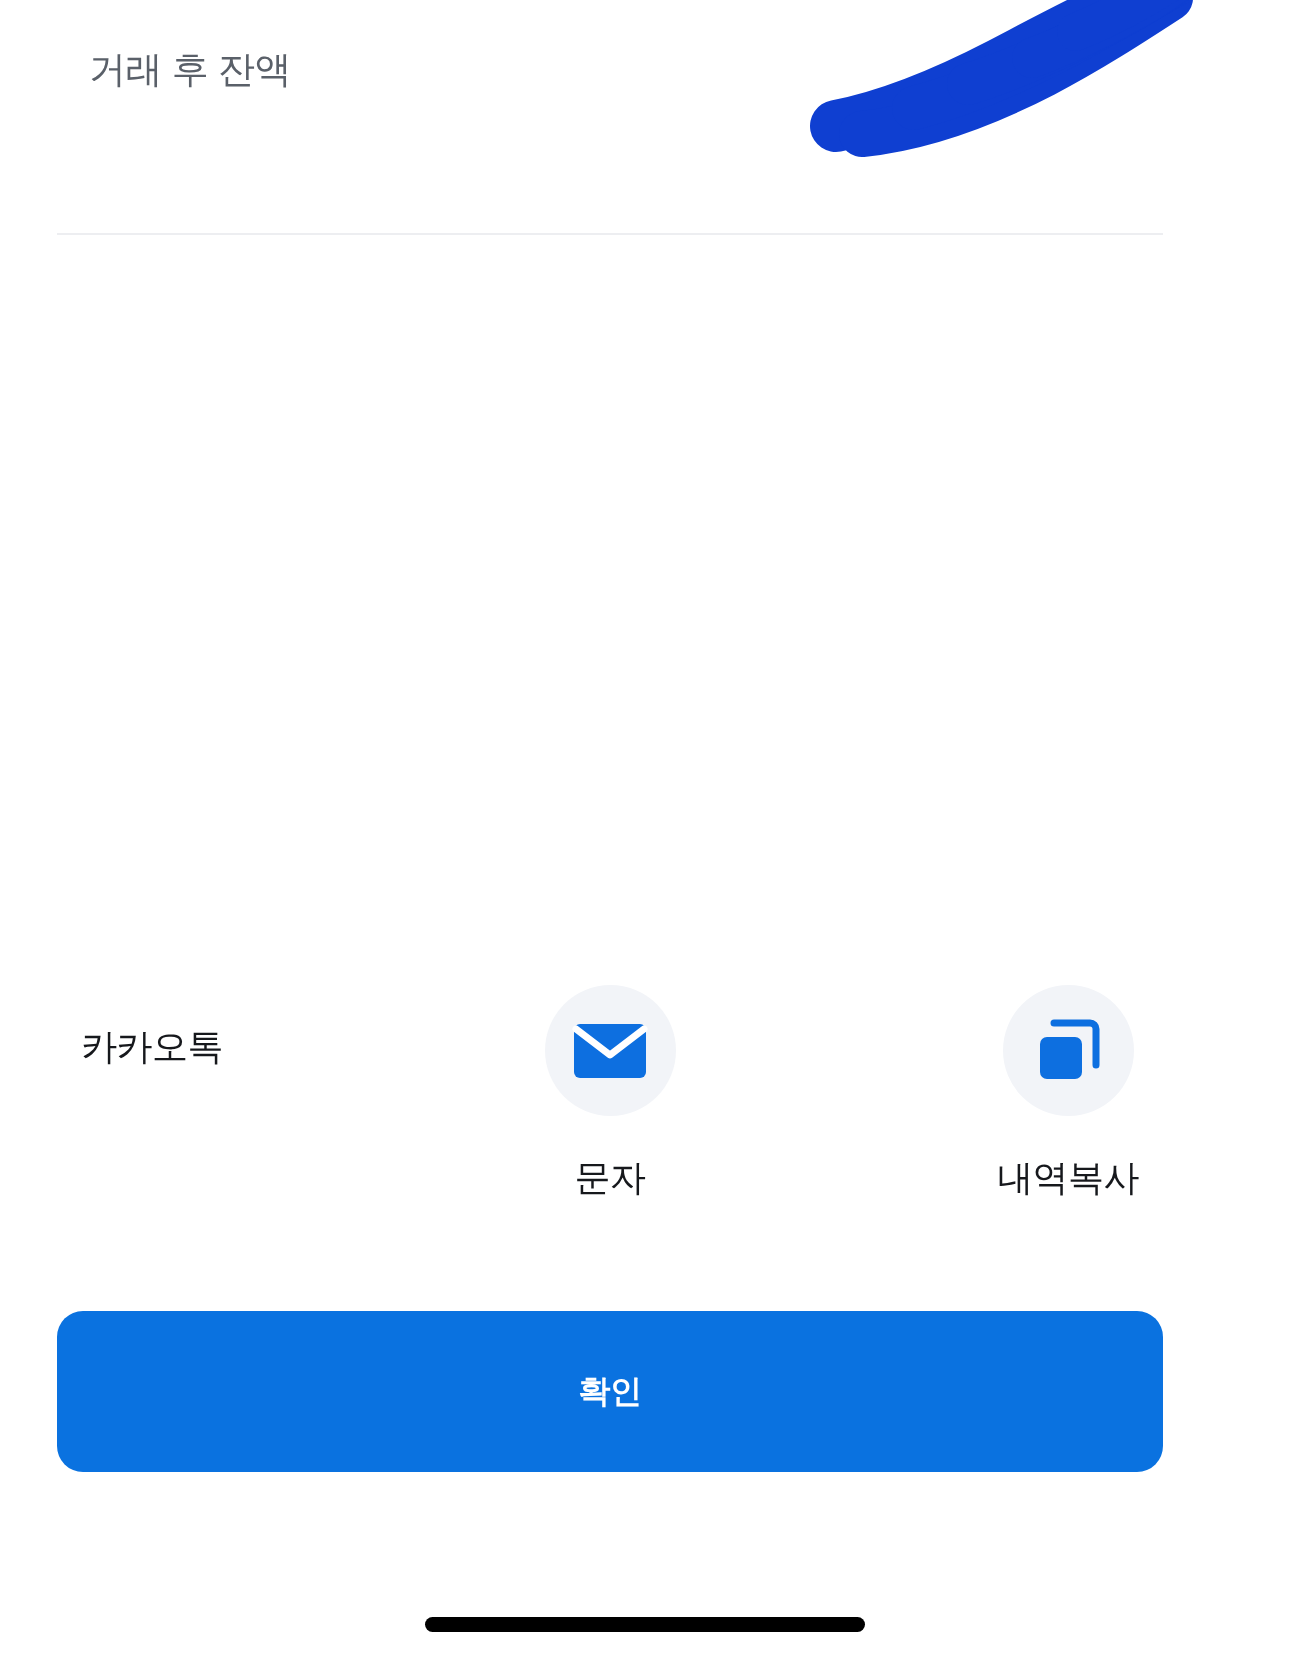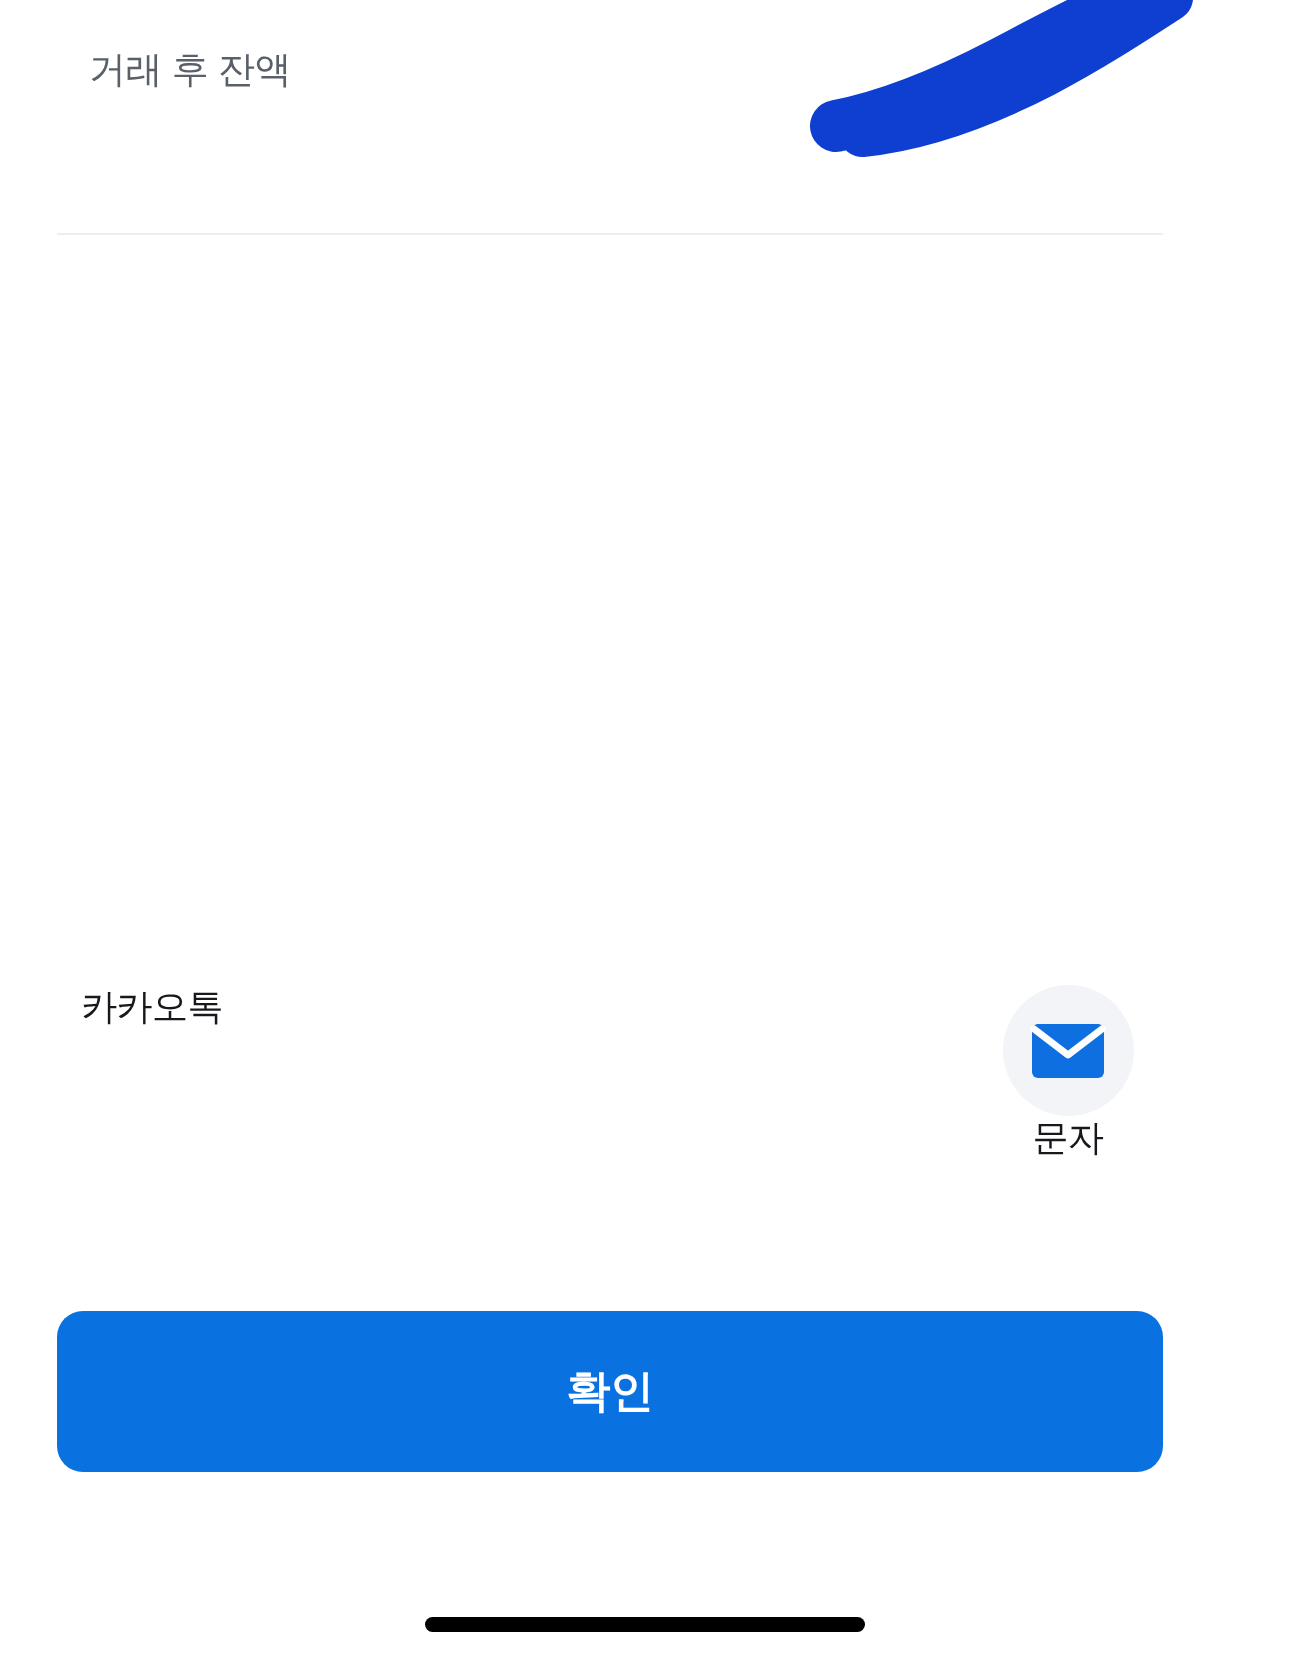--- a/index.html
+++ b/index.html
@@ -87,20 +87,21 @@
     width: 131px;
     height: 131px;
     border-radius: 50%;
     background: #f2f4f8;
     display: flex;
     align-items: center;
     justify-content: center;
   }
 
   .share-label {
+    margin-top: 40px;
     font-size: 36px;
     line-height: 44px;
     color: #16181c;
     letter-spacing: -0.6px;
     font-weight: 500;
     white-space: nowrap;
   }
 
   .kakao-bubble {
     position: relative;
@@ -143,21 +144,21 @@
   .confirm-button {
     position: absolute;
     left: 57px;
     top: 1311px;
     width: 1106px;
     height: 161px;
     background: #0a72e0;
     border: none;
     border-radius: 26px;
     color: #ffffff;
-    font-size: 44px;
+    font-size: 32px;
     font-weight: 700;
     letter-spacing: -0.5px;
     font-family: "Liberation Sans", "DejaVu Sans", sans-serif;
     cursor: pointer;
   }
 
   
   .home-indicator {
     position: absolute;
     left: 50%;
@@ -202,20 +203,29 @@
     <div class="share-item">
       <div class="share-circle">
         <svg width="76" height="58" viewBox="0 0 76 58" aria-hidden="true">
           <rect x="2" y="2" width="72" height="54" rx="6" fill="#0d6fe0"></rect>
           <path d="M4 7 L38 33 L72 7" fill="none" stroke="#ffffff" stroke-width="7" stroke-linecap="round" stroke-linejoin="round"></path>
         </svg>
       </div>
       <span class="share-label">문자</span>
     </div>
 
+    <div class="share-item">
+      <div class="share-circle">
+        <svg width="72" height="72" viewBox="0 0 72 72" aria-hidden="true">
+          <path d="M22 8 H58 a6 6 0 0 1 6 6 V50" fill="none" stroke="#0d6fe0" stroke-width="7" stroke-linecap="round" stroke-linejoin="round"></path>
+          <rect x="8" y="22" width="42" height="42" rx="7" fill="#0d6fe0"></rect>
+        </svg>
+      </div>
+      <span class="share-label">내역복사</span>
+    </div>
 
 
   </div>
 
   <button class="confirm-button">확인</button>
 
   <div class="home-indicator"></div>
 
 </div>
 

